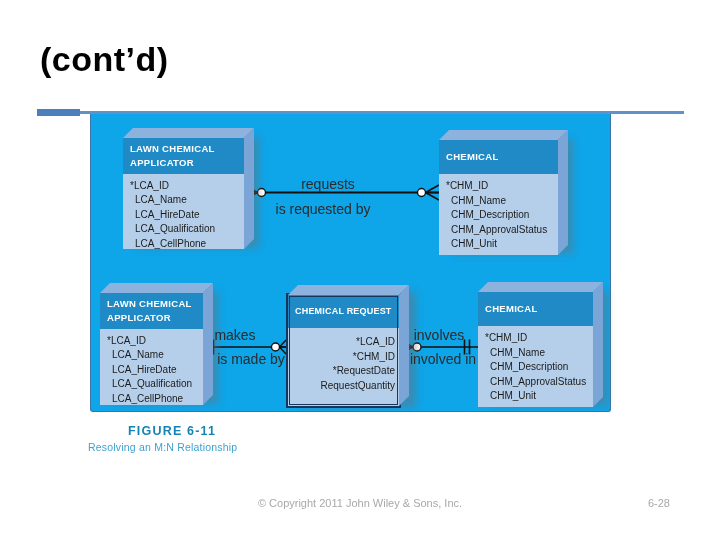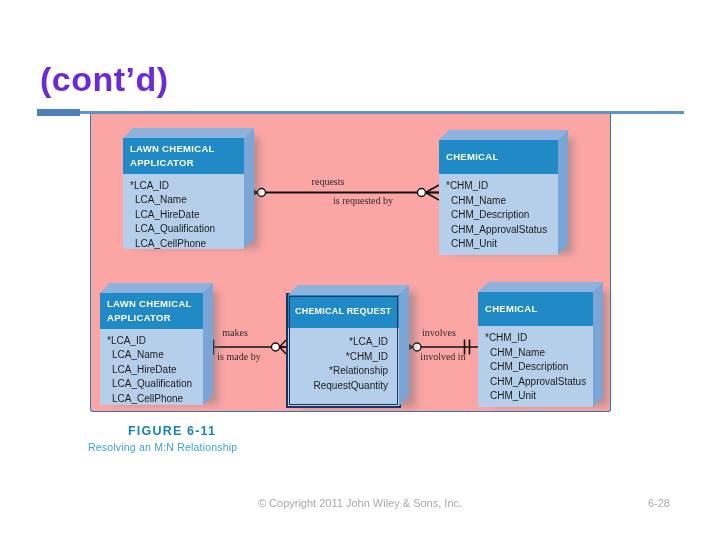--- a/index.html
+++ b/index.html
@@ -3,31 +3,31 @@
 <meta charset="utf-8">
 <style>
   html,body { margin:0; padding:0; }
   body { font-family: "Liberation Sans", sans-serif; background:#e8e8e8; }
   .slide {
     position:relative; width:720px; height:540px; background:#ffffff;
     overflow:hidden; margin:0 auto;
   }
   
   .slide-title {
-    position:absolute; left:40px; top:60px;
-    font-size:34px; font-weight:700; color:#6d28d9; letter-spacing:0.5px;
+    position:absolute; left:40px; top:40px;
+    font-size:34px; font-weight:700; color:#000000; letter-spacing:0.5px;
   }
   
   .rule-main { position:absolute; left:37px; top:111px; width:647px; height:3px; background:#5f92c8; }
   .rule-thick { position:absolute; left:37px; top:109px; width:43px; height:7px; background:#4c80bb; }
 
   
   .figure-panel {
     position:absolute; left:90px; top:114px; width:519px; height:297px;
-    background:#fca5a5; border:1.5px solid #3a74aa; border-top:none;
+    background:#0ea5e9; border:1.5px solid #3a74aa; border-top:none;
     border-radius:0 0 3px 3px; box-sizing:content-box;
   }
   .connector-layer { position:absolute; left:0; top:0; width:519px; height:298px; z-index:1; }
 
   
   .entity {
     position:absolute; z-index:2; background:#b5cfea; box-sizing:border-box;
     box-shadow: 15px -1px 7px rgba(110,110,110,0.45);
   }
   .entity::before { 
@@ -36,33 +36,33 @@
   }
   .entity::after { 
     content:""; position:absolute; top:0; right:-10px; width:10px; height:100%;
     background:#7aa5d6; transform:skewY(-45deg); transform-origin:top left;
   }
   .entity-header {
     background:#1f8ac5; color:#ffffff; font-weight:700; font-size:9.5px;
     letter-spacing:0.3px; line-height:1.45; padding:4px 7px; box-sizing:border-box;
     min-height:34px; display:flex; align-items:center;
   }
-  .entity-body { padding:5px 11px 0 7px; font-size:10px; line-height:14.5px; color:#1b1b1b; }
+  .entity-body { padding:5px 4px 0 7px; font-size:10px; line-height:14.5px; color:#1b1b1b; }
   .attr { white-space:nowrap; }
   .attr.nonkey { padding-left:5px; }
 
   
   .assoc { border:2px solid #16365c;text-align:right; }
   .assoc .inner-line { position:absolute; inset:1px; border:1px solid #16365c; pointer-events:none; z-index:3; }
   .assoc .entity-header { min-height:33px; font-size:9px; letter-spacing:0.2px; white-space:nowrap; }
 
   
   .rel-label {
-    position:absolute; z-index:3; font-size:10px; color:#2b2b2b;
-    transform:translateX(-50%); white-space:nowrap;font-family:Liberation Serif, serif;
+    position:absolute; z-index:3; font-size:14px; color:#2b2b2b;
+    transform:translateX(-50%); white-space:nowrap;
   }
 
   
   .caption-label { position:absolute; left:88px; top:424px; font-size:12.5px; font-weight:700; letter-spacing:1.2px; color:#1583b5;padding-left:40px; }
   .caption-text  { position:absolute; left:88px; top:441px; font-size:10.5px; letter-spacing:0.2px; color:#3ea2cf; }
 
   
   .footer-copyright { position:absolute; left:0; right:0; top:497px; text-align:center; font-size:11px; color:#a8a8a8; }
   .page-number { position:absolute; right:50px; top:497px; font-size:11px; color:#a8a8a8; }
 </style>
@@ -154,42 +154,42 @@
     </div>
 
     <div class="entity assoc" style="left:195px; top:179px; width:115px; height:115px;">
       <div class="inner-line"></div>
       <div class="entity-header">
         <span>CHEMICAL REQUEST</span>
       </div>
       <div class="entity-body" style="padding-top:7px;">
         <div class="attr key">*LCA_ID</div>
         <div class="attr key">*CHM_ID</div>
-        <div class="attr key">*Relationship</div>
+        <div class="attr key">*RequestDate</div>
         <div class="attr nonkey">RequestQuantity</div>
       </div>
     </div>
 
     <div class="entity" style="left:387px; top:178px; width:115px; height:115px;">
       <div class="entity-header">
         <span>CHEMICAL</span>
       </div>
       <div class="entity-body">
         <div class="attr key">*CHM_ID</div>
         <div class="attr nonkey">CHM_Name</div>
         <div class="attr nonkey">CHM_Description</div>
         <div class="attr nonkey">CHM_ApprovalStatus</div>
         <div class="attr nonkey">CHM_Unit</div>
       </div>
     </div>
 
     <div class="rel-label" style="left:237px; top:62px;">requests</div>
-    <div class="rel-label" style="left:232px; top:81px;margin-left:40px;">is requested by</div>
+    <div class="rel-label" style="left:232px; top:87px;">is requested by</div>
     <div class="rel-label" style="left:144px; top:213px;text-align:right;">makes</div>
-    <div class="rel-label" style="left:148px; top:237px;">is made by</div>
+    <div class="rel-label" style="left:160px; top:237px;">is made by</div>
     <div class="rel-label" style="left:348px; top:213px;">involves</div>
     <div class="rel-label" style="left:352px; top:237px;">involved in</div>
   </div>
 
   <div class="caption-label">FIGURE 6-11</div>
   <div class="caption-text">Resolving an M:N Relationship</div>
 
   <div class="footer-copyright">© Copyright 2011 John Wiley &amp; Sons, Inc.</div>
   <div class="page-number">6-28</div>
 </div>

